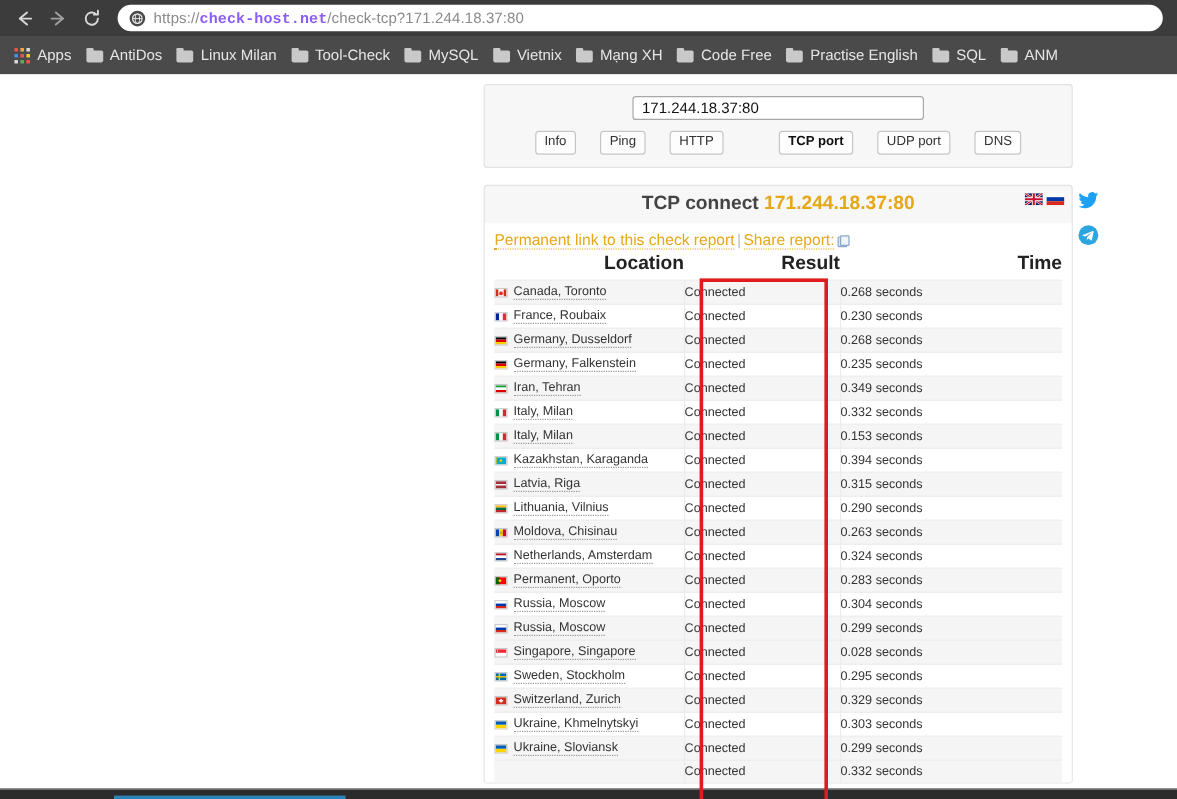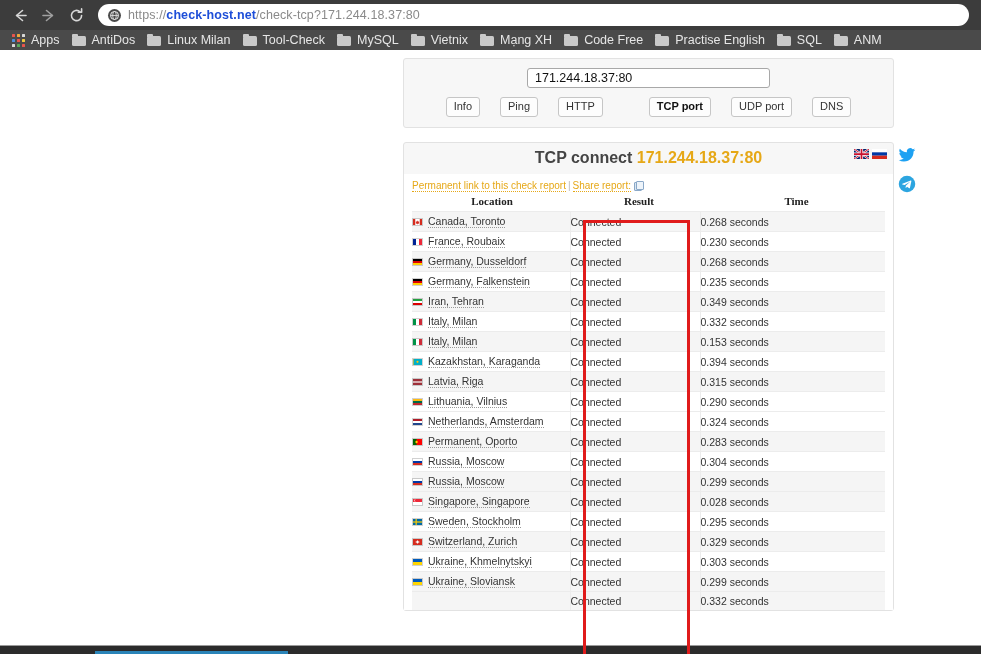--- a/index.html
+++ b/index.html
@@ -47,24 +47,24 @@
     flex: 0 0 auto;
     margin-right: 7px;
     display: flex; align-items: center; justify-content: center;
   }
   #url-text {
     font-size: 12.5px;
     color: #8a8a8a;
     white-space: nowrap;
     letter-spacing: .1px;
   }
-  #url-text .host { color: #1d4ed8; font-weight: bold; }
+  #url-text .host { color: #8b5cf6; font-weight: bold; font-family: Liberation Mono, monospace; }
 
   #bookmark-bar {
-    height: 20px;
+    height: 32px;
     background: #4a4a4a;
     display: flex;
     align-items: center;
     padding: 0 6px;
     overflow: hidden;
   }
   .bm {
     display: flex;
     align-items: center;
     height: 24px;
@@ -186,21 +186,21 @@
     display: flex;
     gap: 3px;
   }
   .mini-flag { width: 15px; height: 10px; display: block; }
 
   #report-body {
     background: #ffffff;
     padding: 5px 8px 0 8px;
   }
   #perma-row {
-    font-size: 10px;
+    font-size: 13px;
     padding: 1px 0 3px 0;
     color: #e6a817;
     white-space: nowrap;
   }
   #perma-row a {
     color: #e6a817;
     text-decoration: none;
     border-bottom: 1px dotted #e6a817;
     cursor: pointer;
   }
@@ -229,26 +229,25 @@
     border-radius: 1px;
   }
 
   
   table#results {
     width: 100%;
     border-collapse: collapse;
     font-size: 10.5px;
   }
   table#results th {
-    text-align: center;
-    font-size: 11px;
+    text-align: right;
+    font-size: 16px;
     font-weight: bold;
     color: #222;
     padding: 1px 0 4px 0;
-    font-family: Liberation Serif, serif;
   }
   table#results th.c-loc { width: 158px; padding-left: 2px; }
   table#results th.c-res { width: 130px; padding-left: 8px; }
   table#results th.c-time { padding-left: 8px; }
 
   table#results td {
     padding: 3px 0 3px 0;
     color: #333;
     border-top: 1px solid #ececec;
     vertical-align: middle;
@@ -598,20 +597,35 @@
                       <rect width="60" height="13.3" fill="#fdb913"></rect>
                       <rect y="13.3" width="60" height="13.4" fill="#006a44"></rect>
                       <rect y="26.7" width="60" height="13.3" fill="#c1272d"></rect>
                     </svg>
                     <a class="loc-link">Lithuania, Vilnius</a>
                   </span>
                 </td>
                 <td class="c-res">Connected</td>
                 <td class="c-time">0.290 seconds</td>
               </tr>
+              <tr class="row-alt">
+                <td class="c-loc">
+                  <span class="loc-wrap">
+                    <svg class="flag" viewBox="0 0 60 40">
+                      <rect width="20" height="40" fill="#0046ae"></rect>
+                      <rect x="20" width="20" height="40" fill="#ffd200"></rect>
+                      <rect x="40" width="20" height="40" fill="#cc092f"></rect>
+                      <circle cx="30" cy="20" r="7" fill="#b5a642"></circle>
+                    </svg>
+                    <a class="loc-link">Moldova, Chisinau</a>
+                  </span>
+                </td>
+                <td class="c-res">Connected</td>
+                <td class="c-time">0.263 seconds</td>
+              </tr>
               <tr>
                 <td class="c-loc">
                   <span class="loc-wrap">
                     <svg class="flag" viewBox="0 0 60 40">
                       <rect width="60" height="13.3" fill="#ae1c28"></rect>
                       <rect y="13.3" width="60" height="13.4" fill="#fff"></rect>
                       <rect y="26.7" width="60" height="13.3" fill="#21468b"></rect>
                     </svg>
                     <a class="loc-link">Netherlands, Amsterdam</a>
                   </span>

